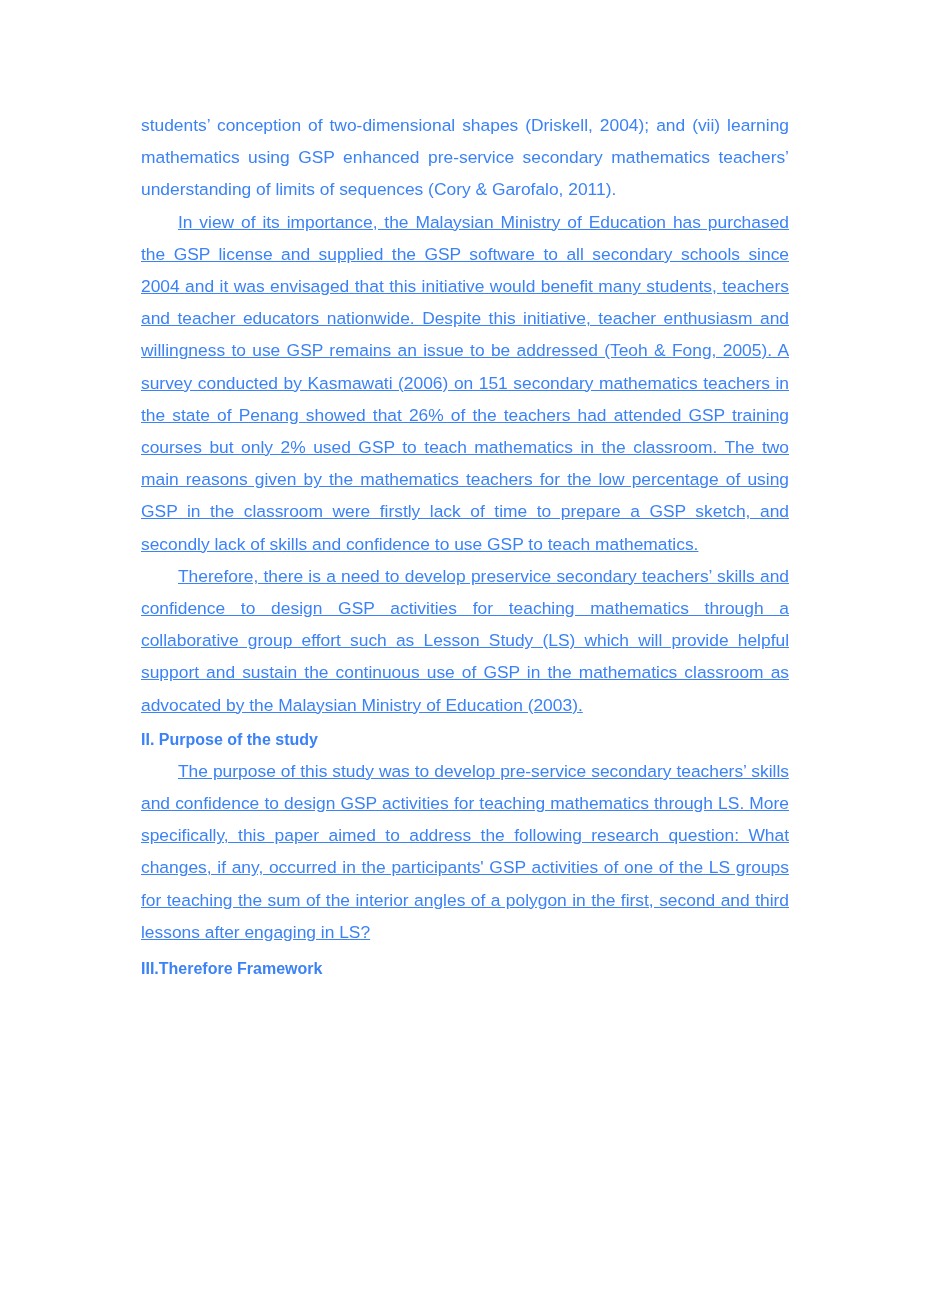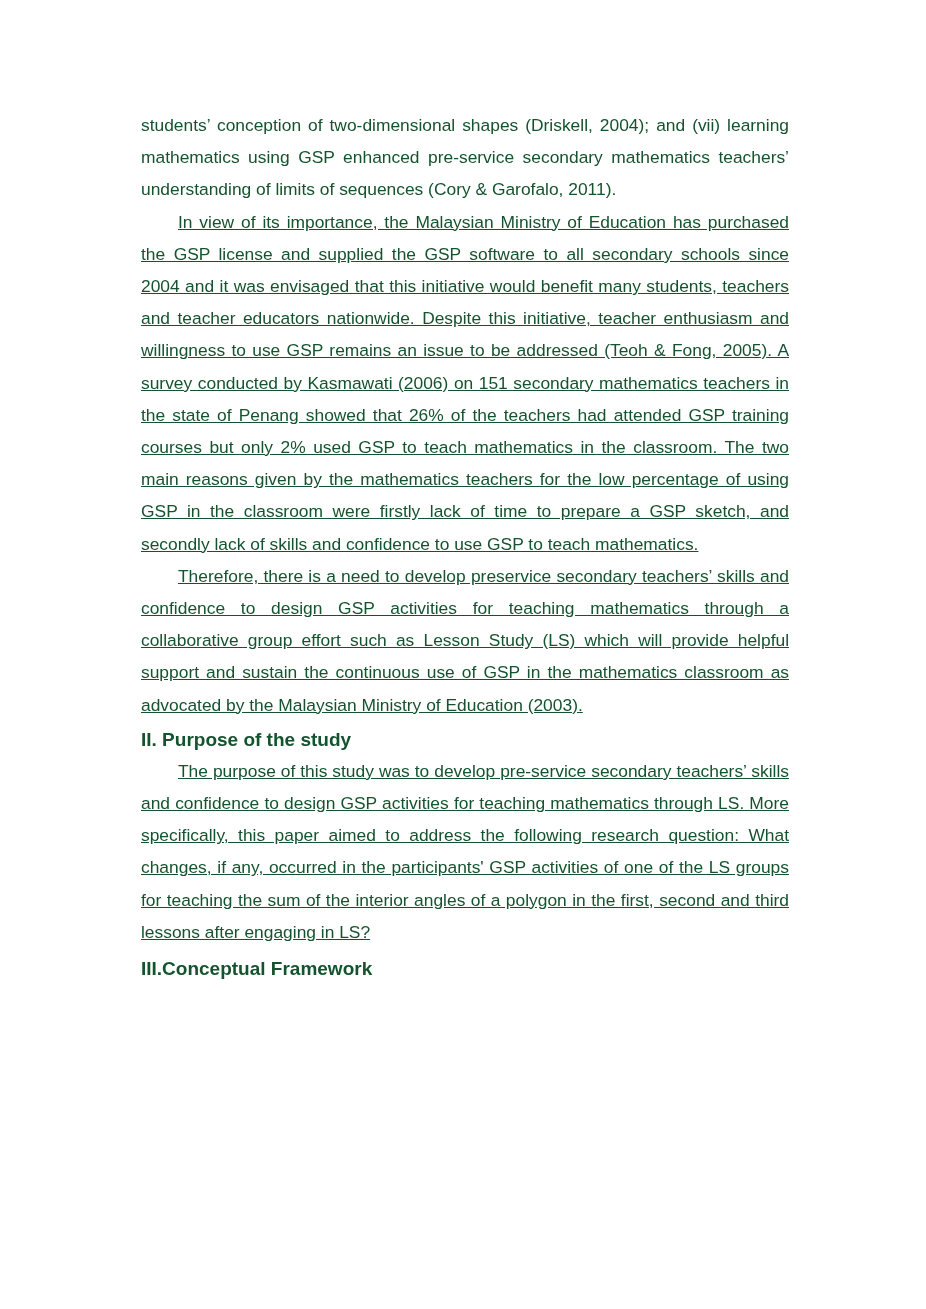--- a/index.html
+++ b/index.html
@@ -1,27 +1,27 @@
 <!DOCTYPE html>
 <html><head>
   <meta charset="utf-8">
   <style>
     html, body { margin: 0; padding: 0; background: #ffffff; }
     body { width: 926px; height: 1309px; position: relative; overflow: hidden; }
-    .page { position: absolute; left: 141px; top: 109px; width: 648px; color: #14532d; font-family: "Liberation Sans", sans-serif; font-size: 17.4px; line-height: 32.2px; }
+    .page { position: absolute; left: 141px; top: 109px; width: 648px; color: #3b82f6; font-family: "Liberation Sans", sans-serif; font-size: 17.4px; line-height: 32.2px; }
     .para { margin: 0; text-align: justify; }
     .indent { text-indent: 37px; text-decoration: underline; }
-    .heading { margin: 4px 0 0 0; font-weight: bold; font-size: 19px; line-height: 30px; }
+    .heading { margin: 4px 0 0 0; font-weight: bold; font-size: 16px; line-height: 30px; }
     .heading.h3 { margin-top: 6px; }
   </style>
 </head>
 <body>
 
 <div class="page">
   <p class="para">students’ conception of two-dimensional shapes (Driskell, 2004); and (vii) learning mathematics using GSP enhanced pre-service secondary mathematics teachers’ understanding of limits of sequences (Cory &amp; Garofalo, 2011).</p>
   <p class="para indent">In view of its importance, the Malaysian Ministry of Education has purchased the GSP license and supplied the GSP software to all secondary schools since 2004 and it was envisaged that this initiative would benefit many students, teachers and teacher educators nationwide. Despite this initiative, teacher enthusiasm and willingness to use GSP remains an issue to be addressed (Teoh &amp; Fong, 2005). A survey conducted by Kasmawati (2006) on 151 secondary mathematics teachers in the state of Penang showed that 26% of the teachers had attended GSP training courses but only 2% used GSP to teach mathematics in the classroom. The two main reasons given by the mathematics teachers for the low percentage of using GSP in the classroom were firstly lack of time to prepare a GSP sketch, and secondly lack of skills and confidence to use GSP to teach mathematics.</p>
   <p class="para indent">Therefore, there is a need to develop preservice secondary teachers’ skills and confidence to design GSP activities for teaching mathematics through a collaborative group effort such as Lesson Study (LS) which will provide helpful support and sustain the continuous use of GSP in the mathematics classroom as advocated by the Malaysian Ministry of Education (2003).</p>
 
   <h2 class="heading">II. Purpose of the study</h2>
   <p class="para indent">The purpose of this study was to develop pre-service secondary teachers’ skills and confidence to design GSP activities for teaching mathematics through LS. More specifically, this paper aimed to address the following research question: What changes, if any, occurred in the participants' GSP activities of one of the LS groups for teaching the sum of the interior angles of a polygon in the first, second and third lessons after engaging in LS?</p>
 
-  <h2 class="heading h3">III.Conceptual Framework</h2>
+  <h2 class="heading h3">III.Therefore Framework</h2>
 </div>
 
 </body></html>

